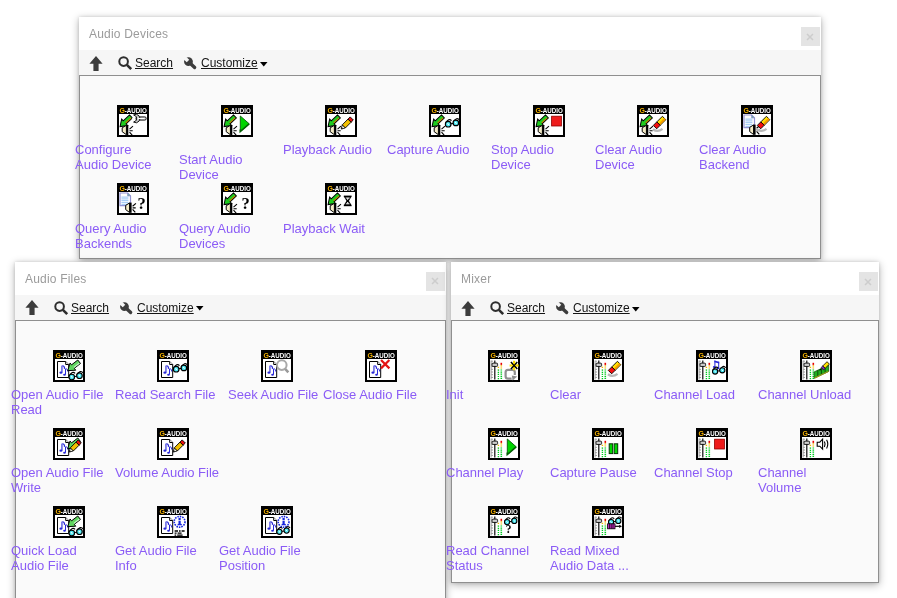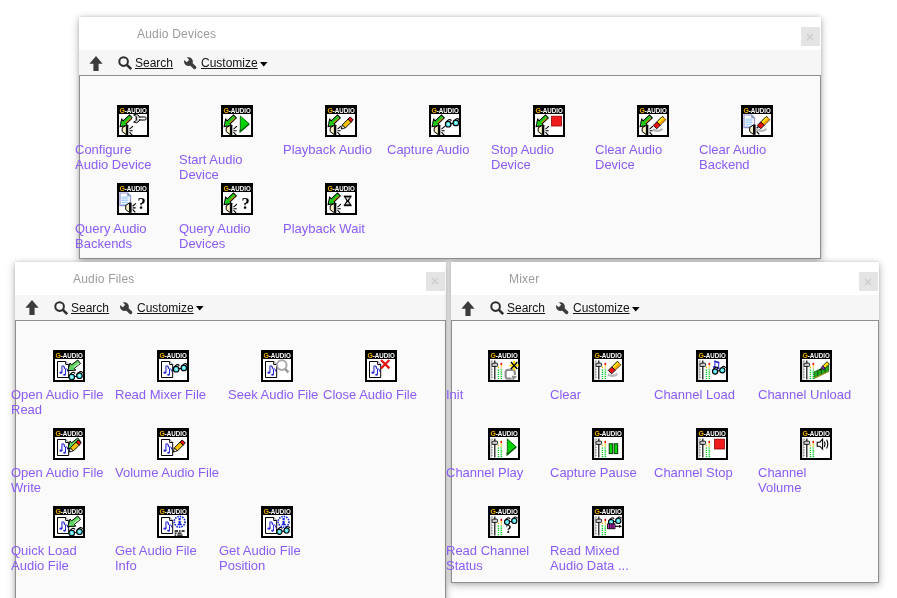--- a/index.html
+++ b/index.html
@@ -1,17 +1,17 @@
 <!DOCTYPE html>
 <html><head><meta charset="utf-8">
 <style>
 html,body{margin:0;padding:0;background:#fff;width:897px;height:598px;overflow:hidden;}
 body{font-family:"Liberation Sans",sans-serif;position:relative;}
 .win{position:absolute;background:#fff;box-shadow:0 2px 8px rgba(0,0,0,.30),0 0 3px rgba(0,0,0,.12);}
-.title{position:absolute;left:0;top:0;right:0;height:33px;background:#fff;margin-left:48px;}
+.title{position:absolute;left:0;top:0;right:0;height:33px;background:#fff;}
 .title span{position:absolute;left:10px;top:10px;font-size:12px;color:#9b9b9b;letter-spacing:.2px;}
 .close{position:absolute;top:10px;width:19px;height:19px;background:#e4e4e4;}
 .close svg{position:absolute;left:5.5px;top:5.5px;}
 .tb{position:absolute;left:0;right:0;top:33px;height:26px;background:#f6f6f6;}
 .bd{position:absolute;left:0;right:0;top:58px;bottom:0;background:#fafafa;border:1px solid #8f8f8f;}
 .ti{position:absolute;font-size:12px;color:#141414;top:6px;text-decoration:underline;}
 .lb{position:absolute;width:116px;text-align:left;font-size:13px;line-height:15px;color:#8b5cf6;}
 .ic{position:absolute;width:32px;height:32px;}
 </style></head><body>
 <svg width="0" height="0" style="position:absolute">
@@ -329,21 +329,21 @@
     </g>
   </svg>
 <div class="lb" style="left:11px;top:387px">Open Audio File<br>Read</div>
 <svg class="ic" style="left:157px;top:349.5px" viewBox="0 0 32 32">
     <use href="#frame"></use>
     <use href="#doc"></use>
     <g transform="translate(15,11.4) scale(1.07)">
       <use href="#glasses"></use>
     </g>
   </svg>
-<div class="lb" style="left:115px;top:387px">Read Mixer File</div>
+<div class="lb" style="left:115px;top:387px">Read Search File</div>
 <svg class="ic" style="left:261px;top:349.5px" viewBox="0 0 32 32">
     <use href="#frame"></use>
     <use href="#doc"></use>
     <use href="#mag2"></use>
   </svg>
 <div class="lb" style="left:228px;top:387px">Seek Audio File</div>
 <svg class="ic" style="left:365px;top:349.5px" viewBox="0 0 32 32">
     <use href="#frame"></use>
     <use href="#doc"></use>
     <use href="#redx"></use>

